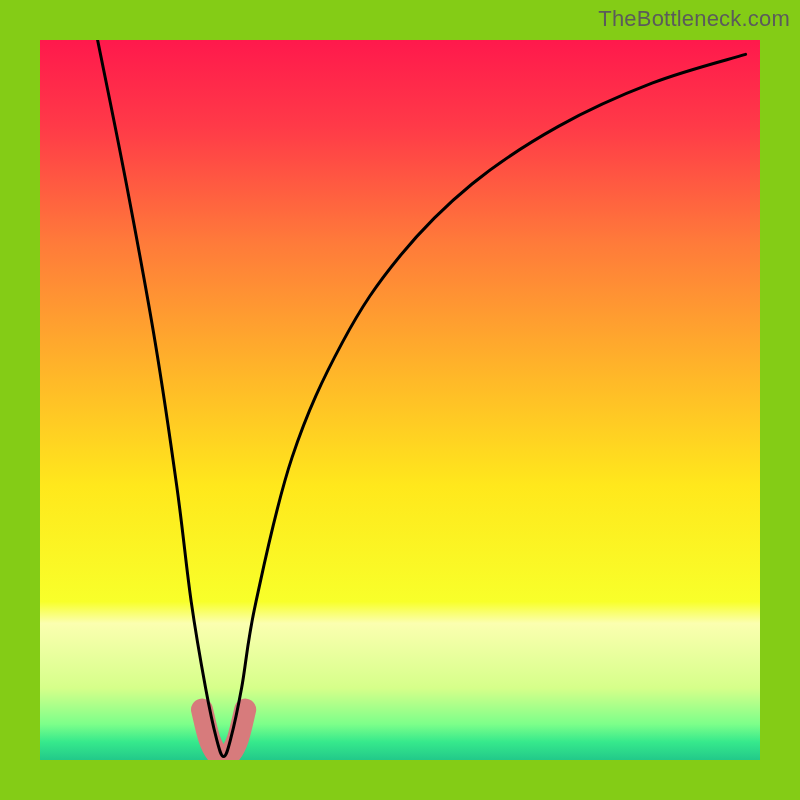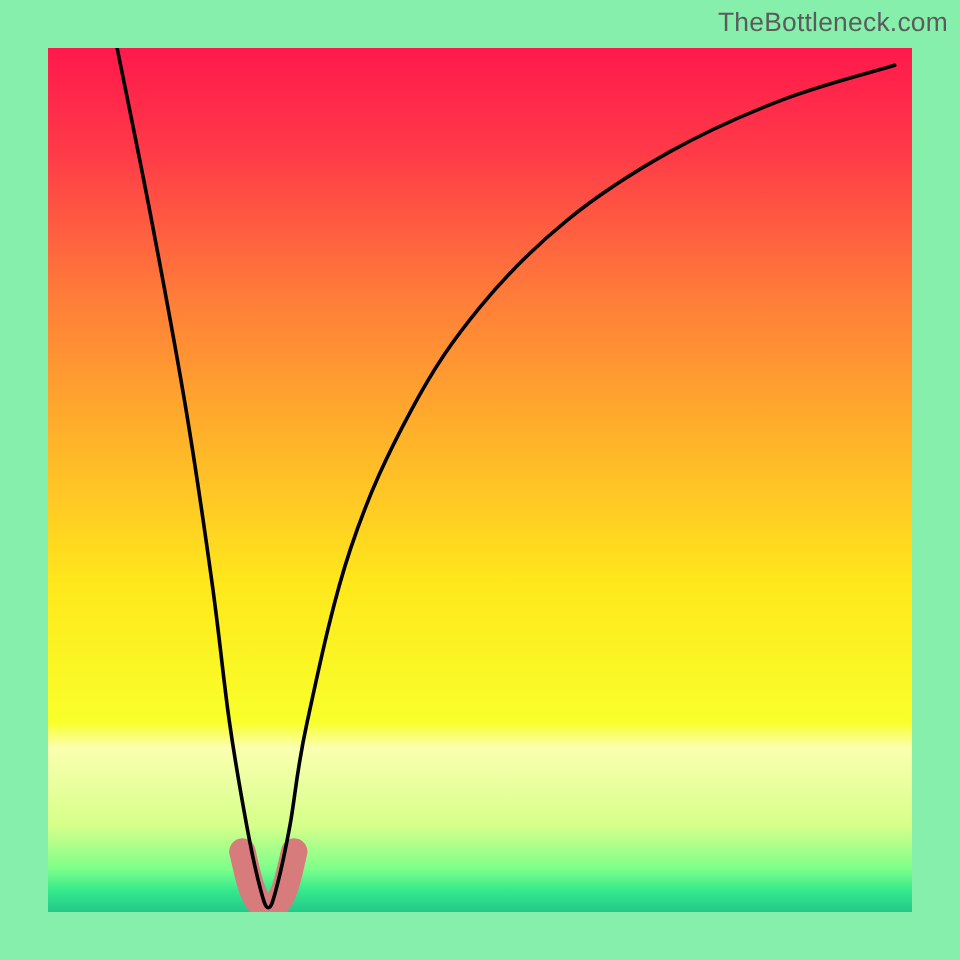--- a/index.html
+++ b/index.html
@@ -9,21 +9,21 @@
     height: 800px;
     background: #000;
     overflow: hidden;
   }
   .frame {
     position: absolute;
     top: 0;
     left: 0;
     width: 800px;
     height: 800px;
-    background: #86efac;
+    background: #84cc16;
   }
   .plot-area {
     position: absolute;
     left: 40px;
     top: 40px;
     width: 720px;
     height: 720px;
     overflow: hidden;
   }
   .gradient {

